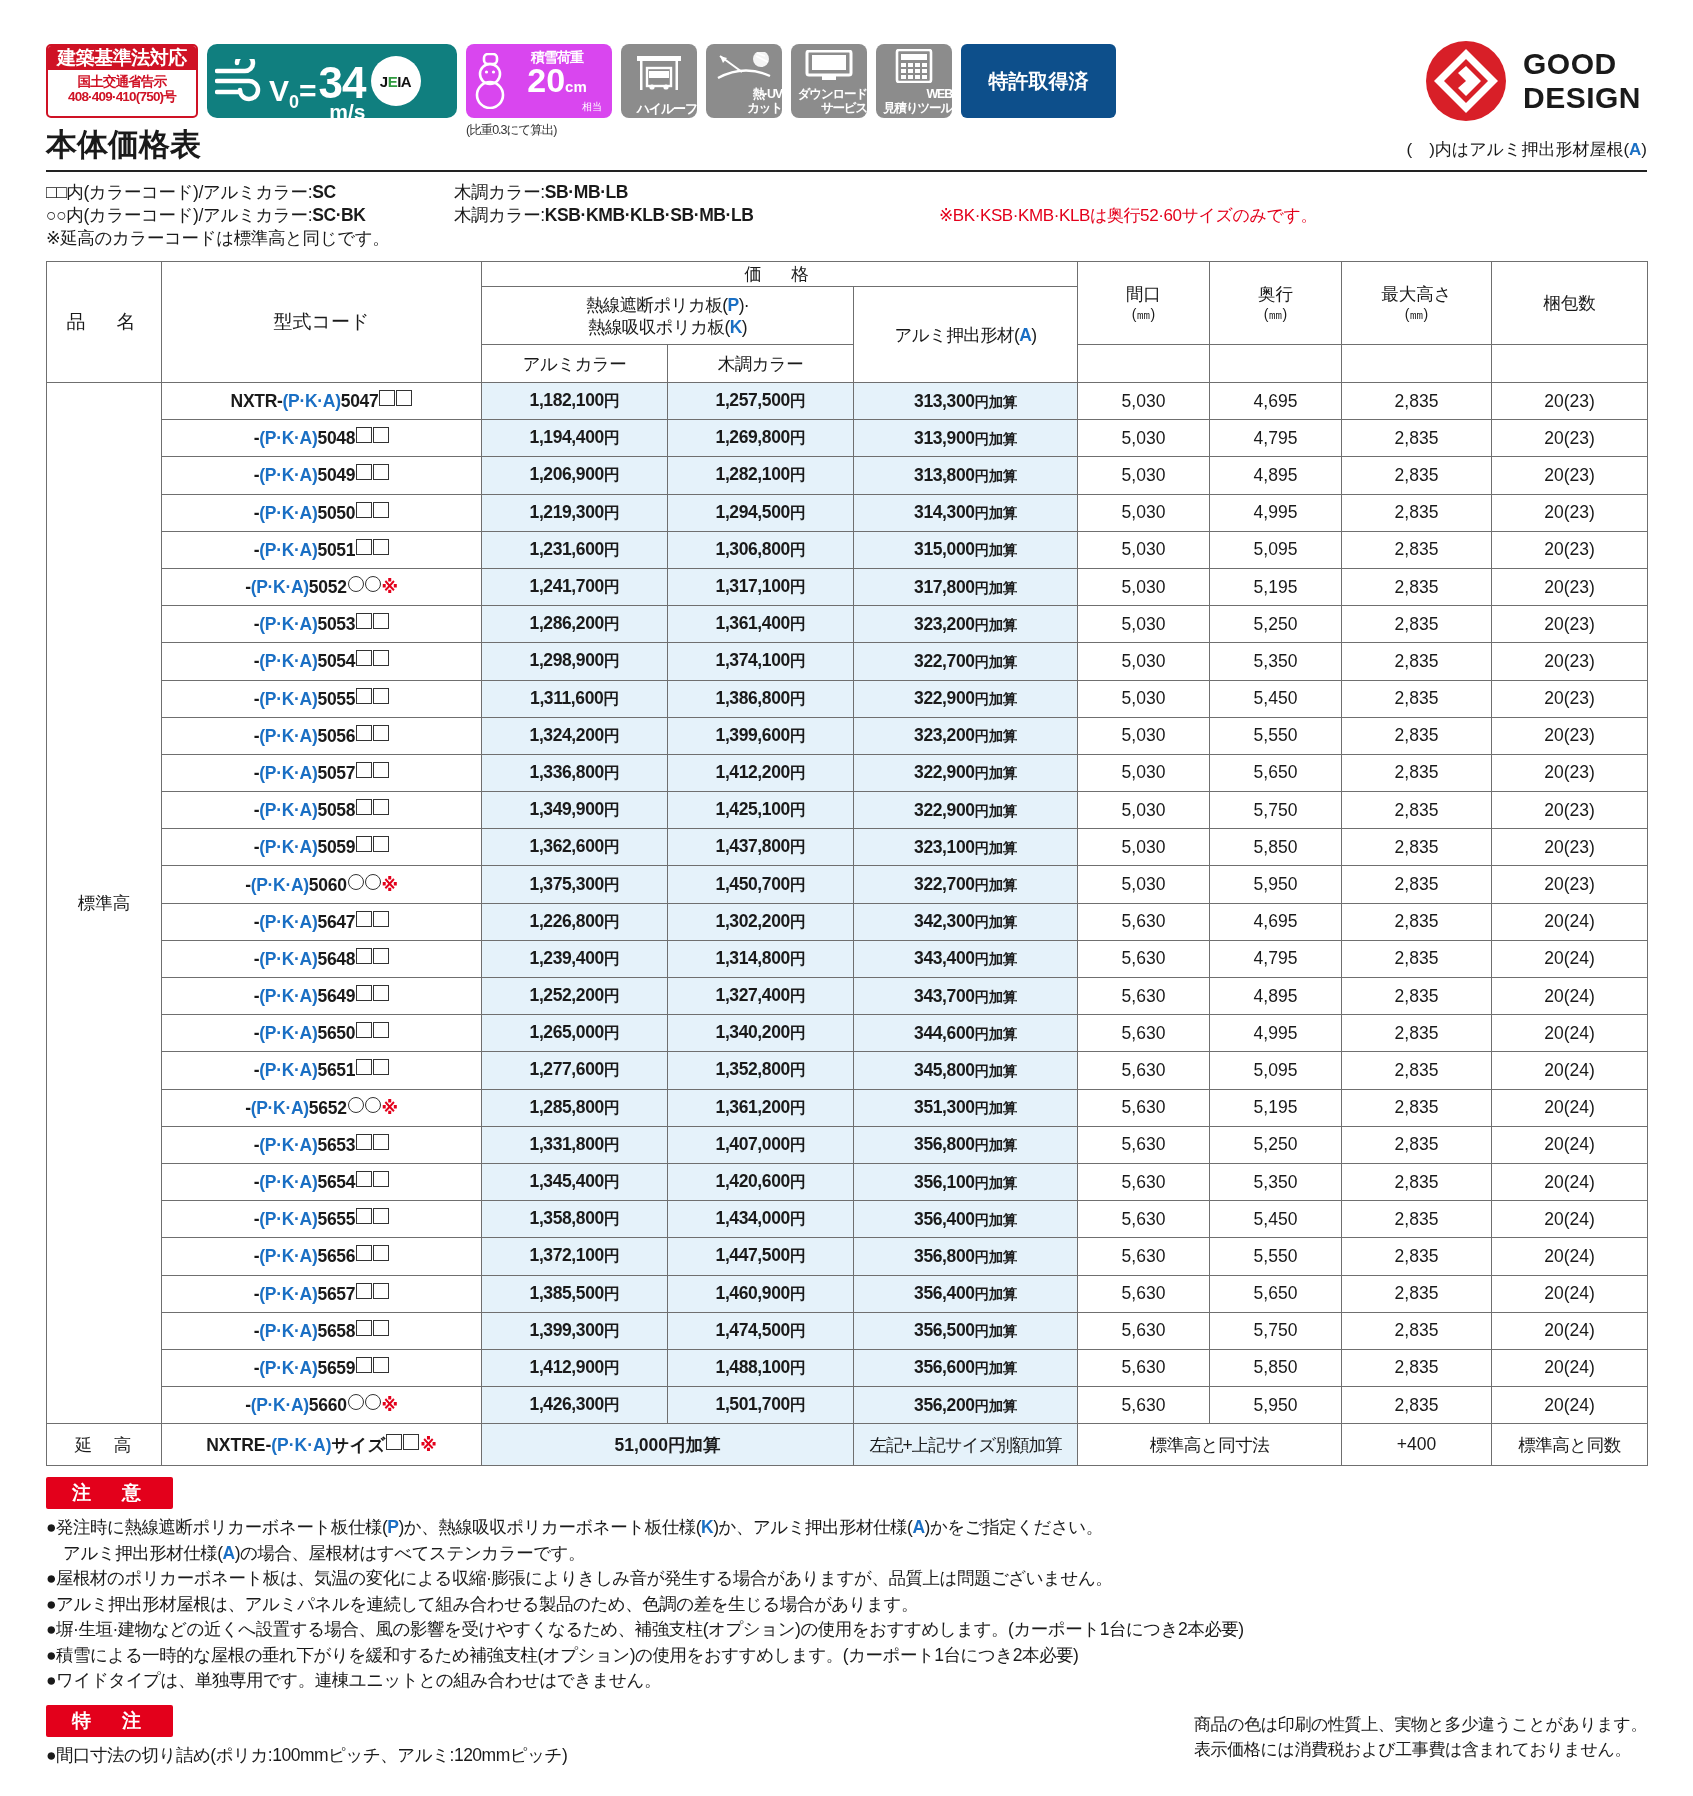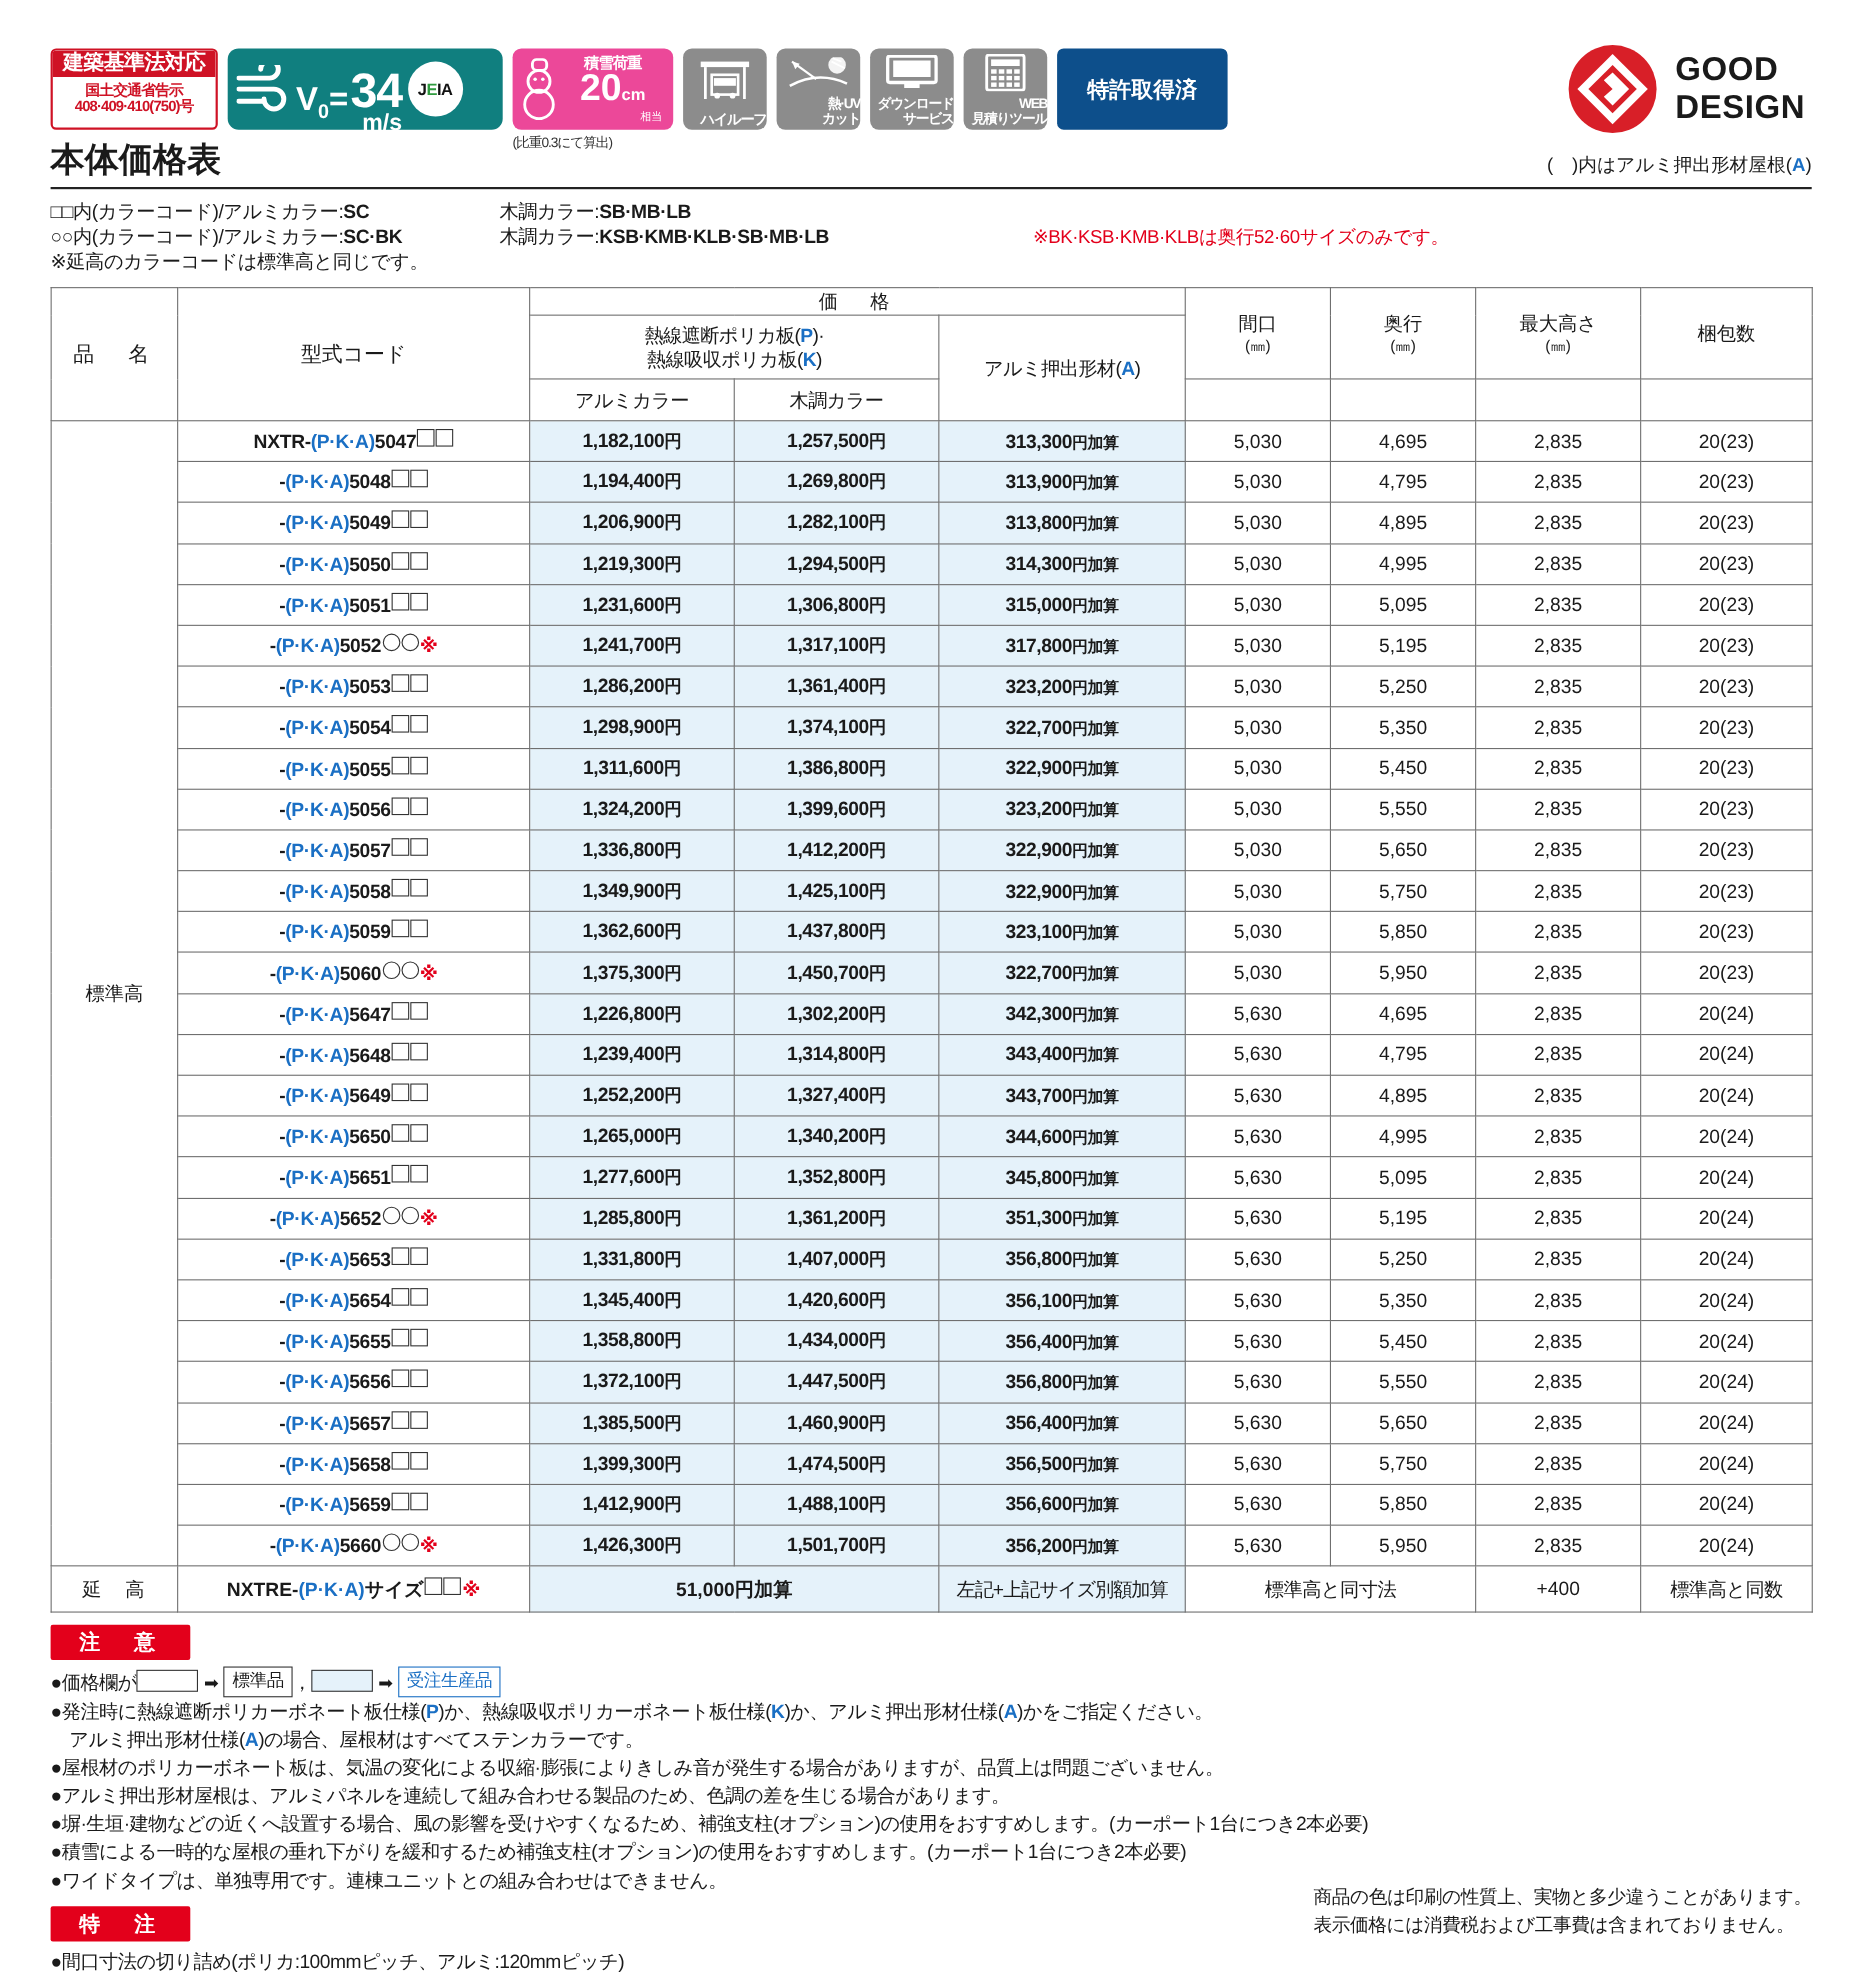--- a/index.html
+++ b/index.html
@@ -29,21 +29,21 @@
   .windicon { width:52px; height:44px; flex:0 0 52px; }
   .v0 { font-size:30px; font-weight:bold; line-height:1; margin-left:2px; }
   .v0 sub { font-size:18px; }
   .num34 { font-size:44px; font-weight:bold; line-height:0.85; letter-spacing:-1px; }
   .ms { font-size:21px; font-weight:bold; line-height:1; text-align:right; }
   .jeia { width:50px; height:50px; border-radius:50%; background:#fff; display:flex;
     align-items:center; justify-content:center; margin-left:5px; flex:0 0 50px; }
   .jeia span { font-size:15px; font-weight:bold; color:#111; letter-spacing:-0.5px; }
   .jeia span i { color:#2f9b3f; font-style:normal; }
 
-  .b-snow { width:146px; height:74px; border-radius:8px; background:#ec4899; color:#fff;
+  .b-snow { width:146px; height:74px; border-radius:8px; background:#d946ef; color:#fff;
     display:flex; align-items:center; padding:0 6px; position:relative; }
   .snowman { width:36px; height:56px; flex:0 0 36px; }
   .snowtxt { flex:1; text-align:center; }
   .snowtxt .t1 { font-size:14px; font-weight:bold; line-height:15px; letter-spacing:-1px; }
   .snowtxt .t2 { font-size:34px; font-weight:bold; line-height:30px; }
   .snowtxt .t2 em { font-size:15px; font-style:normal; }
   .snowtxt .t3 { font-size:10px; line-height:10px; text-align:right; padding-right:4px; }
   .snownote { position:absolute; left:0; top:78px; width:160px; font-size:12.5px;
     color:#333; letter-spacing:-1px; white-space:nowrap; }
 
@@ -631,21 +631,20 @@
           <td class="num">+400</td>
           <td class="extsame">標準高と同数</td>
         </tr>
       </tbody>
   </table>
 
   <div class="tagbar">
     <span class="tag">注　意</span>
   </div>
   <div class="bullets" id="cautionlist">
-      <div>●価格欄が<span class="boxwhite"></span><span class="arrow">➡</span><span class="boxlbl">標準品</span>，<span class="boxblue"></span><span class="arrow">➡</span><span class="boxlbl ord">受注生産品</span></div>
       <div>●発注時に熱線遮断ポリカーボネート板仕様(<b class="blue">P</b>)か、熱線吸収ポリカーボネート板仕様(<b class="blue">K</b>)か、アルミ押出形材仕様(<b class="blue">A</b>)かをご指定ください。</div>
       <div>　アルミ押出形材仕様(<b class="blue">A</b>)の場合、屋根材はすべてステンカラーです。</div>
       <div>●屋根材のポリカーボネート板は、気温の変化による収縮·膨張によりきしみ音が発生する場合がありますが、品質上は問題ございません。</div>
       <div>●アルミ押出形材屋根は、アルミパネルを連続して組み合わせる製品のため、色調の差を生じる場合があります。</div>
       <div>●塀·生垣·建物などの近くへ設置する場合、風の影響を受けやすくなるため、補強支柱(オプション)の使用をおすすめします。(カーポート1台につき2本必要)</div>
       <div>●積雪による一時的な屋根の垂れ下がりを緩和するため補強支柱(オプション)の使用をおすすめします。(カーポート1台につき2本必要)</div>
       <div>●ワイドタイプは、単独専用です。連棟ユニットとの組み合わせはできません。</div>
     </div>
 
   <div class="tagbar">

